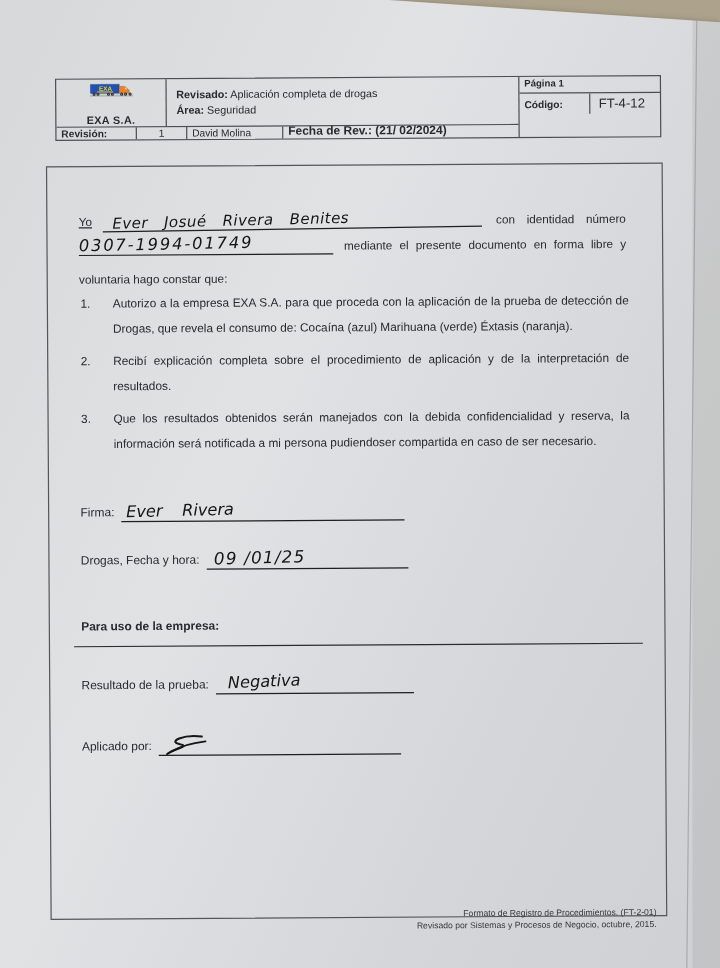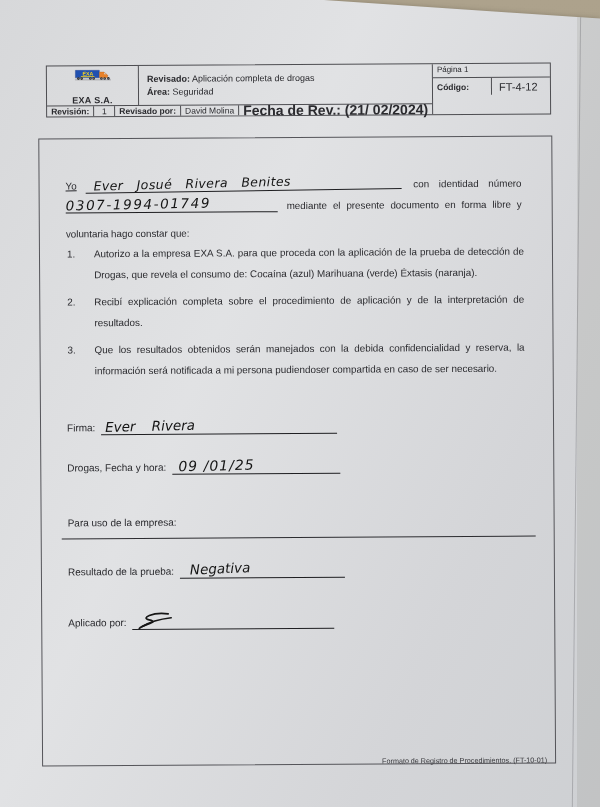--- a/index.html
+++ b/index.html
@@ -25,23 +25,23 @@
                align-items:center; justify-content:center; gap:13px; padding-top:2px; }
   .company { font-weight:bold; font-size:9px; letter-spacing:.3px; }
   .formato-cell { flex:1; padding:4px 8px; display:flex; flex-direction:column; justify-content:center; gap:3px; font-size:9px; }
   .hlabel { font-weight:bold; }
   .hrow2 { display:flex; flex:1; height:24px; }
   .hc { display:flex; align-items:center; padding:0 4px; border-right:1.2px solid #4e4e52; white-space:nowrap; }
   .w-rev { width:58px; font-weight:bold; }
   .w-one { width:33px; justify-content:center; }
   .w-revpor { width:74px; font-weight:bold; }
   .w-dm { width:71px;text-align:right; }
-  .w-frev { flex:1; border-right:none; font-weight:bold; font-size:14px; }
+  .w-frev { flex:1; border-right:none; font-weight:bold; font-size:10px; }
   .hright { width:117px; display:flex; flex-direction:column; font-size:8px; }
-  .pagina { height:12px; border-bottom:1.2px solid #4e4e52; font-weight:normal; padding:1px 4px 0; }
+  .pagina { height:12px; border-bottom:1.2px solid #4e4e52; font-weight:bold; padding:1px 4px 0; }
   .elab { flex:1; border-bottom:1.2px solid #4e4e52; padding:2px 4px 1px; line-height:9.6px; }
   .codrow { height:17px; display:flex; }
   .cod-l { width:50px; border-right:1.2px solid #4e4e52; font-weight:bold; display:flex; align-items:center; padding:0 4px; font-size:8.5px; }
   .cod-v { flex:1; display:flex; align-items:center; padding:0 7px; font-size:11px; }
 
   
   .bodybox { position:absolute; left:40px; top:137px; width:512px; height:626px; border:1.2px solid #55555a; }
 
   .intro { position:absolute; left:26px; right:30px; top:31px; font-size:9.8px; }
   .iline { display:flex; align-items:flex-end; height:21.5px; }
@@ -59,21 +59,21 @@
   .item { display:flex; margin-bottom:6px; }
   .inum { width:27px; flex:none; }
   .itext { flex:1; text-align:justify; }
 
   .frow { position:absolute; left:26px; display:flex; align-items:flex-end; font-size:10px; }
   .frow .lbl { padding-bottom:2px; white-space:nowrap; }
   .u { border-bottom:1.2px solid #1f1f22; margin-left:6px; display:flex; align-items:flex-end; }
   .hw-sig   { font-size:13.5px; word-spacing:12px; padding:0 0 0 4px; transform:rotate(-1deg); }
   .hw-date  { font-size:14px; letter-spacing:1px; padding:0 0 0 6px; transform:rotate(-1deg); }
   .hw-res   { font-size:13.5px; padding:0 0 1px 10px; transform:rotate(-2deg); }
-  .bold { font-weight:normal; }
+  .bold { font-weight:bold; }
   .full-line { position:absolute; left:20px; right:18px; top:399px; border-top:1.1px solid #2c2c30; }
   .sig-svg { margin:0 0 -4px 4px; }
 
   .footer { position:absolute; right:55px; top:757px; text-align:right; font-size:7.2px; line-height:9.6px; color:#37373b; }
 </style>
 </head>
 <body>
 
 <div class="scene">
   <div class="paper-wrap">
@@ -124,21 +124,20 @@
             </div>
             <div>
               <span class="hlabel">Área:</span>
               <span>Seguridad</span>
             </div>
           </div>
         </div>
         <div class="hrow2">
           <div class="hc w-rev">Revisión:</div>
           <div class="hc w-one">1</div>
-          <div class="hc w-revpor">Revisado por:</div>
           <div class="hc w-dm" style="font-weight:normal">David Molina</div>
           <div class="hc w-frev">
             <span>Fecha de Rev.:</span>&nbsp;
             <span>(21/ 02/2024)</span>
           </div>
         </div>
       </div>
       <div class="hright">
         <div class="pagina">Página 1</div>
         <div class="codrow">
@@ -212,17 +211,18 @@
           <svg class="sig-svg" width="38" height="22" viewBox="0 0 38 22">
             <path d="M32,3 C16,1 4,7 13,9 C24,11.5 7,13 3,17.5" fill="none" stroke="#161616" stroke-width="1.7" stroke-linecap="round"></path>
             <path d="M35,7 C22,8.5 11,12.5 6,15.5" fill="none" stroke="#161616" stroke-width="1.6" stroke-linecap="round"></path>
           </svg>
         </span>
       </div>
 
     </div>
 
     <div class="footer">
-      <div>Formato de Registro de Procedimientos.  (FT-10-01)</div>
+      <div>Formato de Registro de Procedimientos.  (FT-2-01)</div>
+      <div>Revisado por Sistemas y Procesos de Negocio, octubre, 2015.</div>
     </div>
 
   </div>
 </div>
 
 </body></html>

